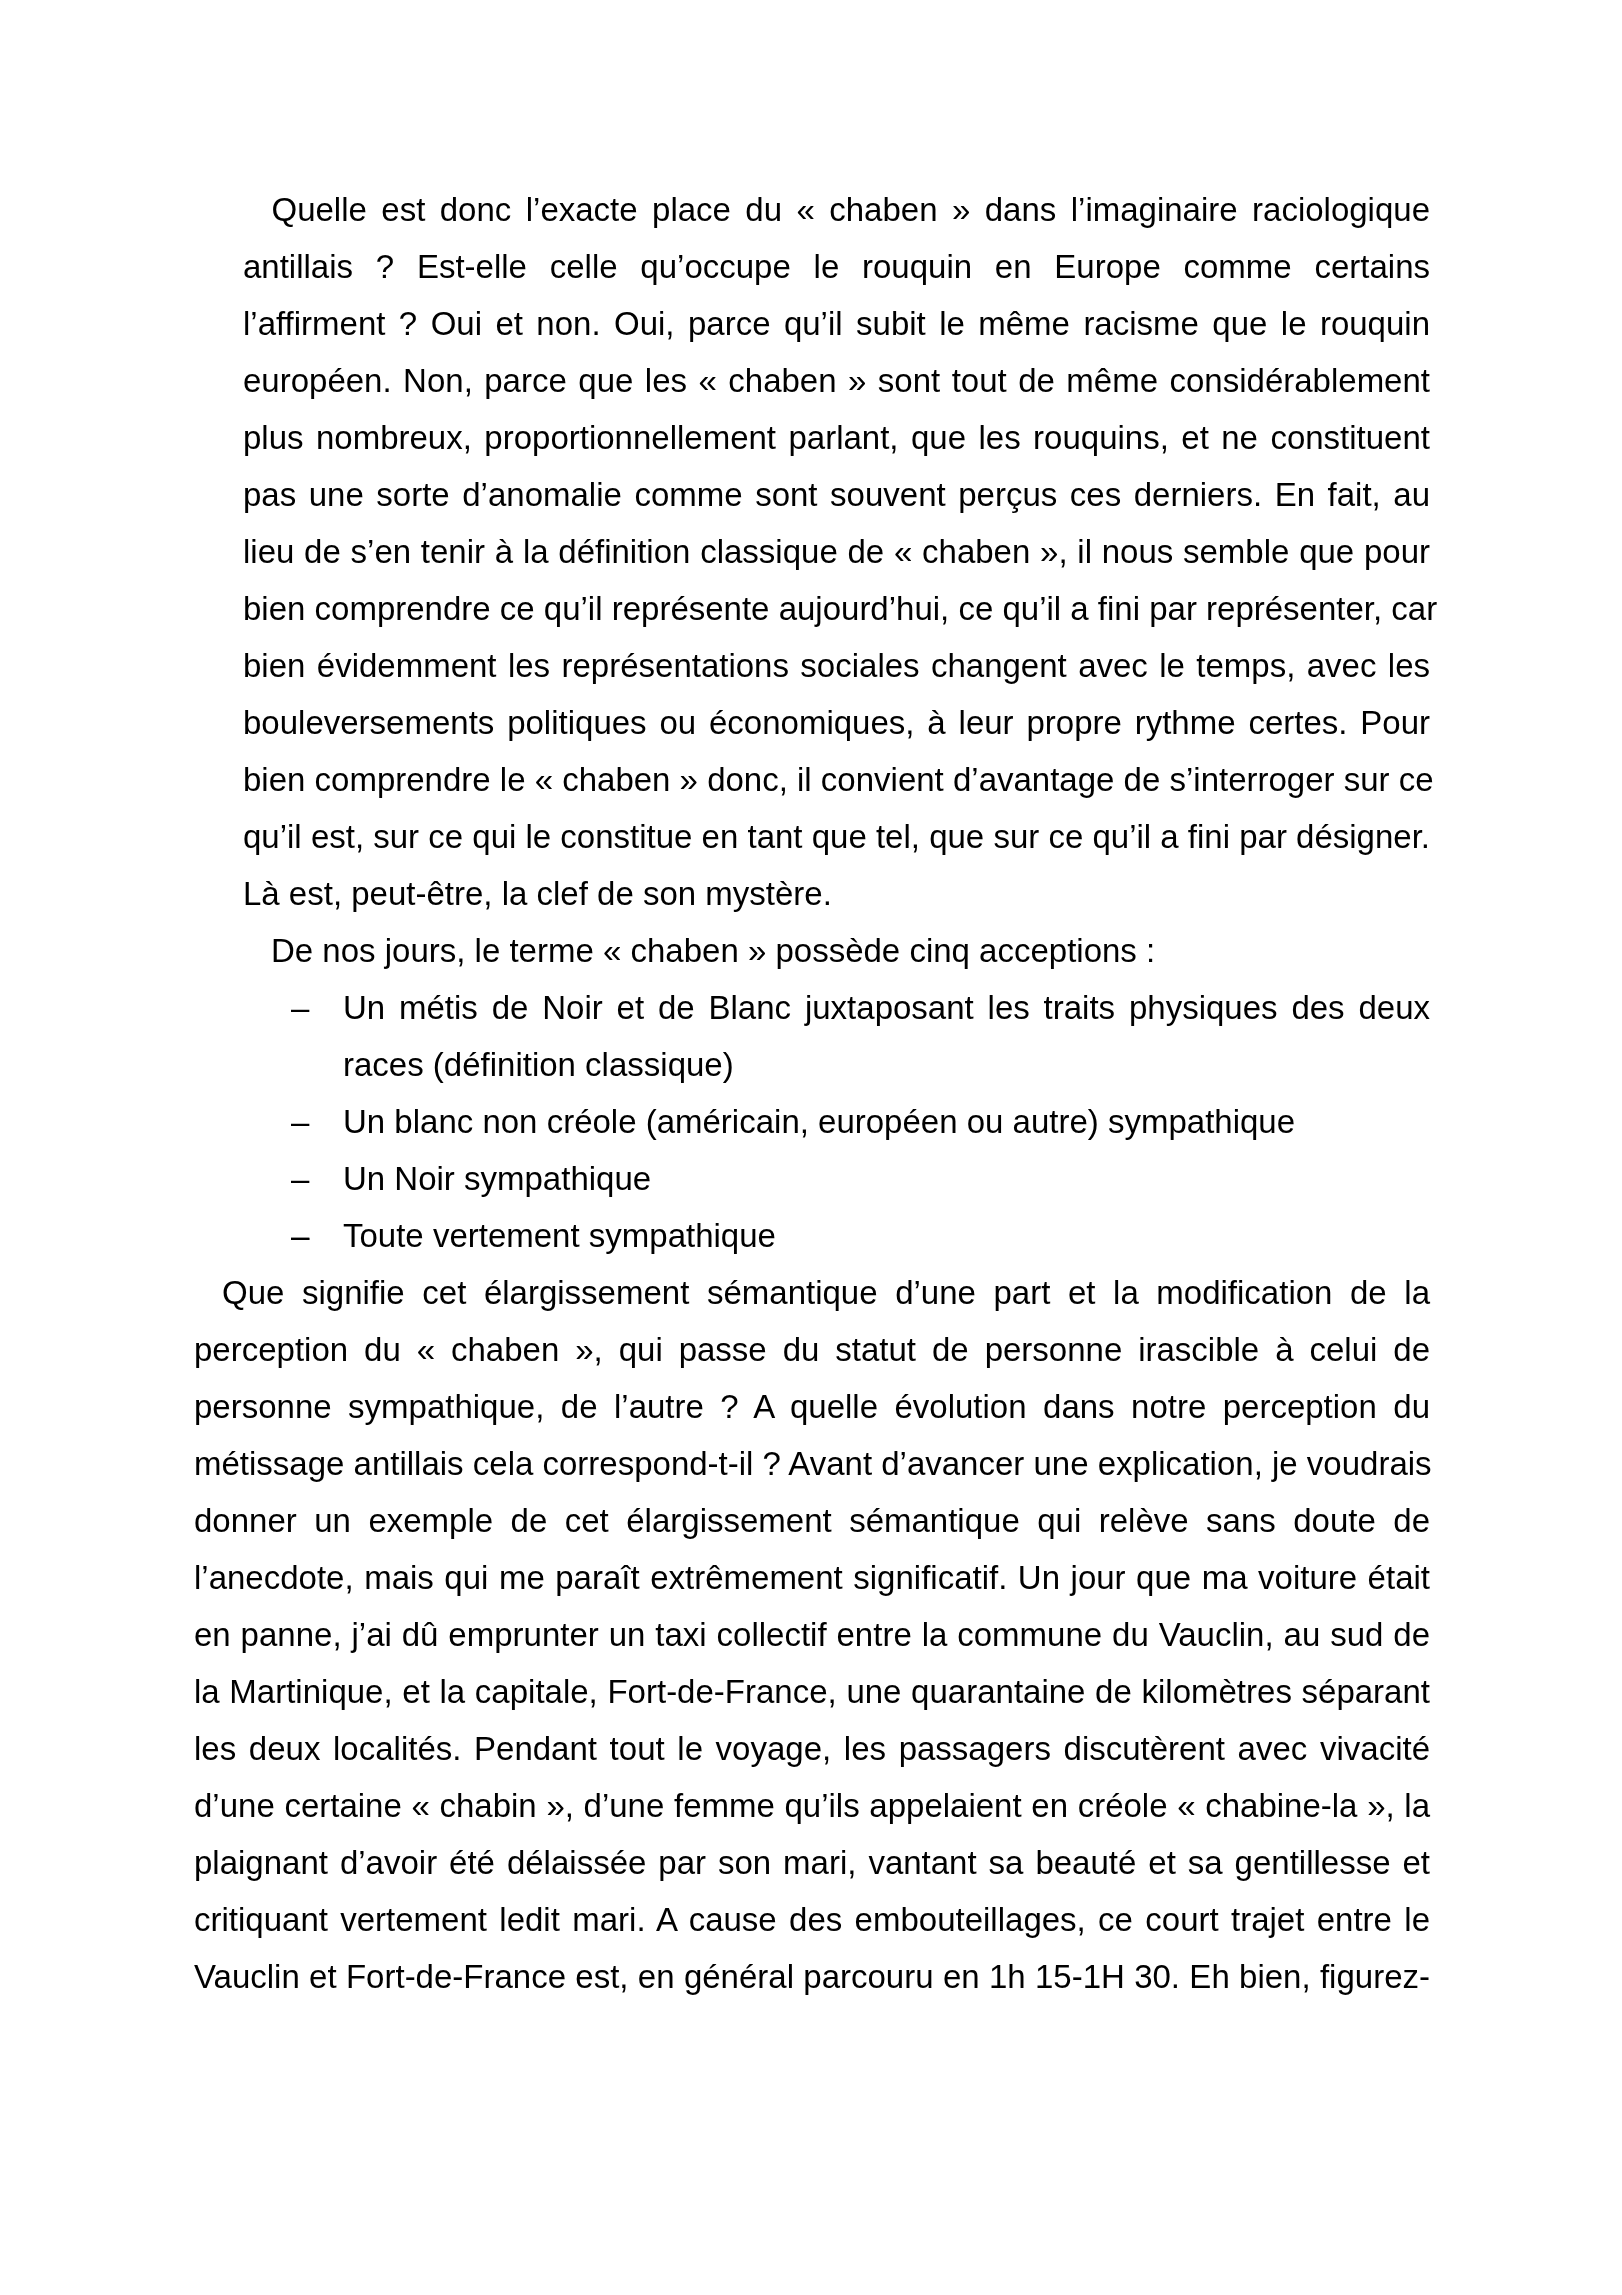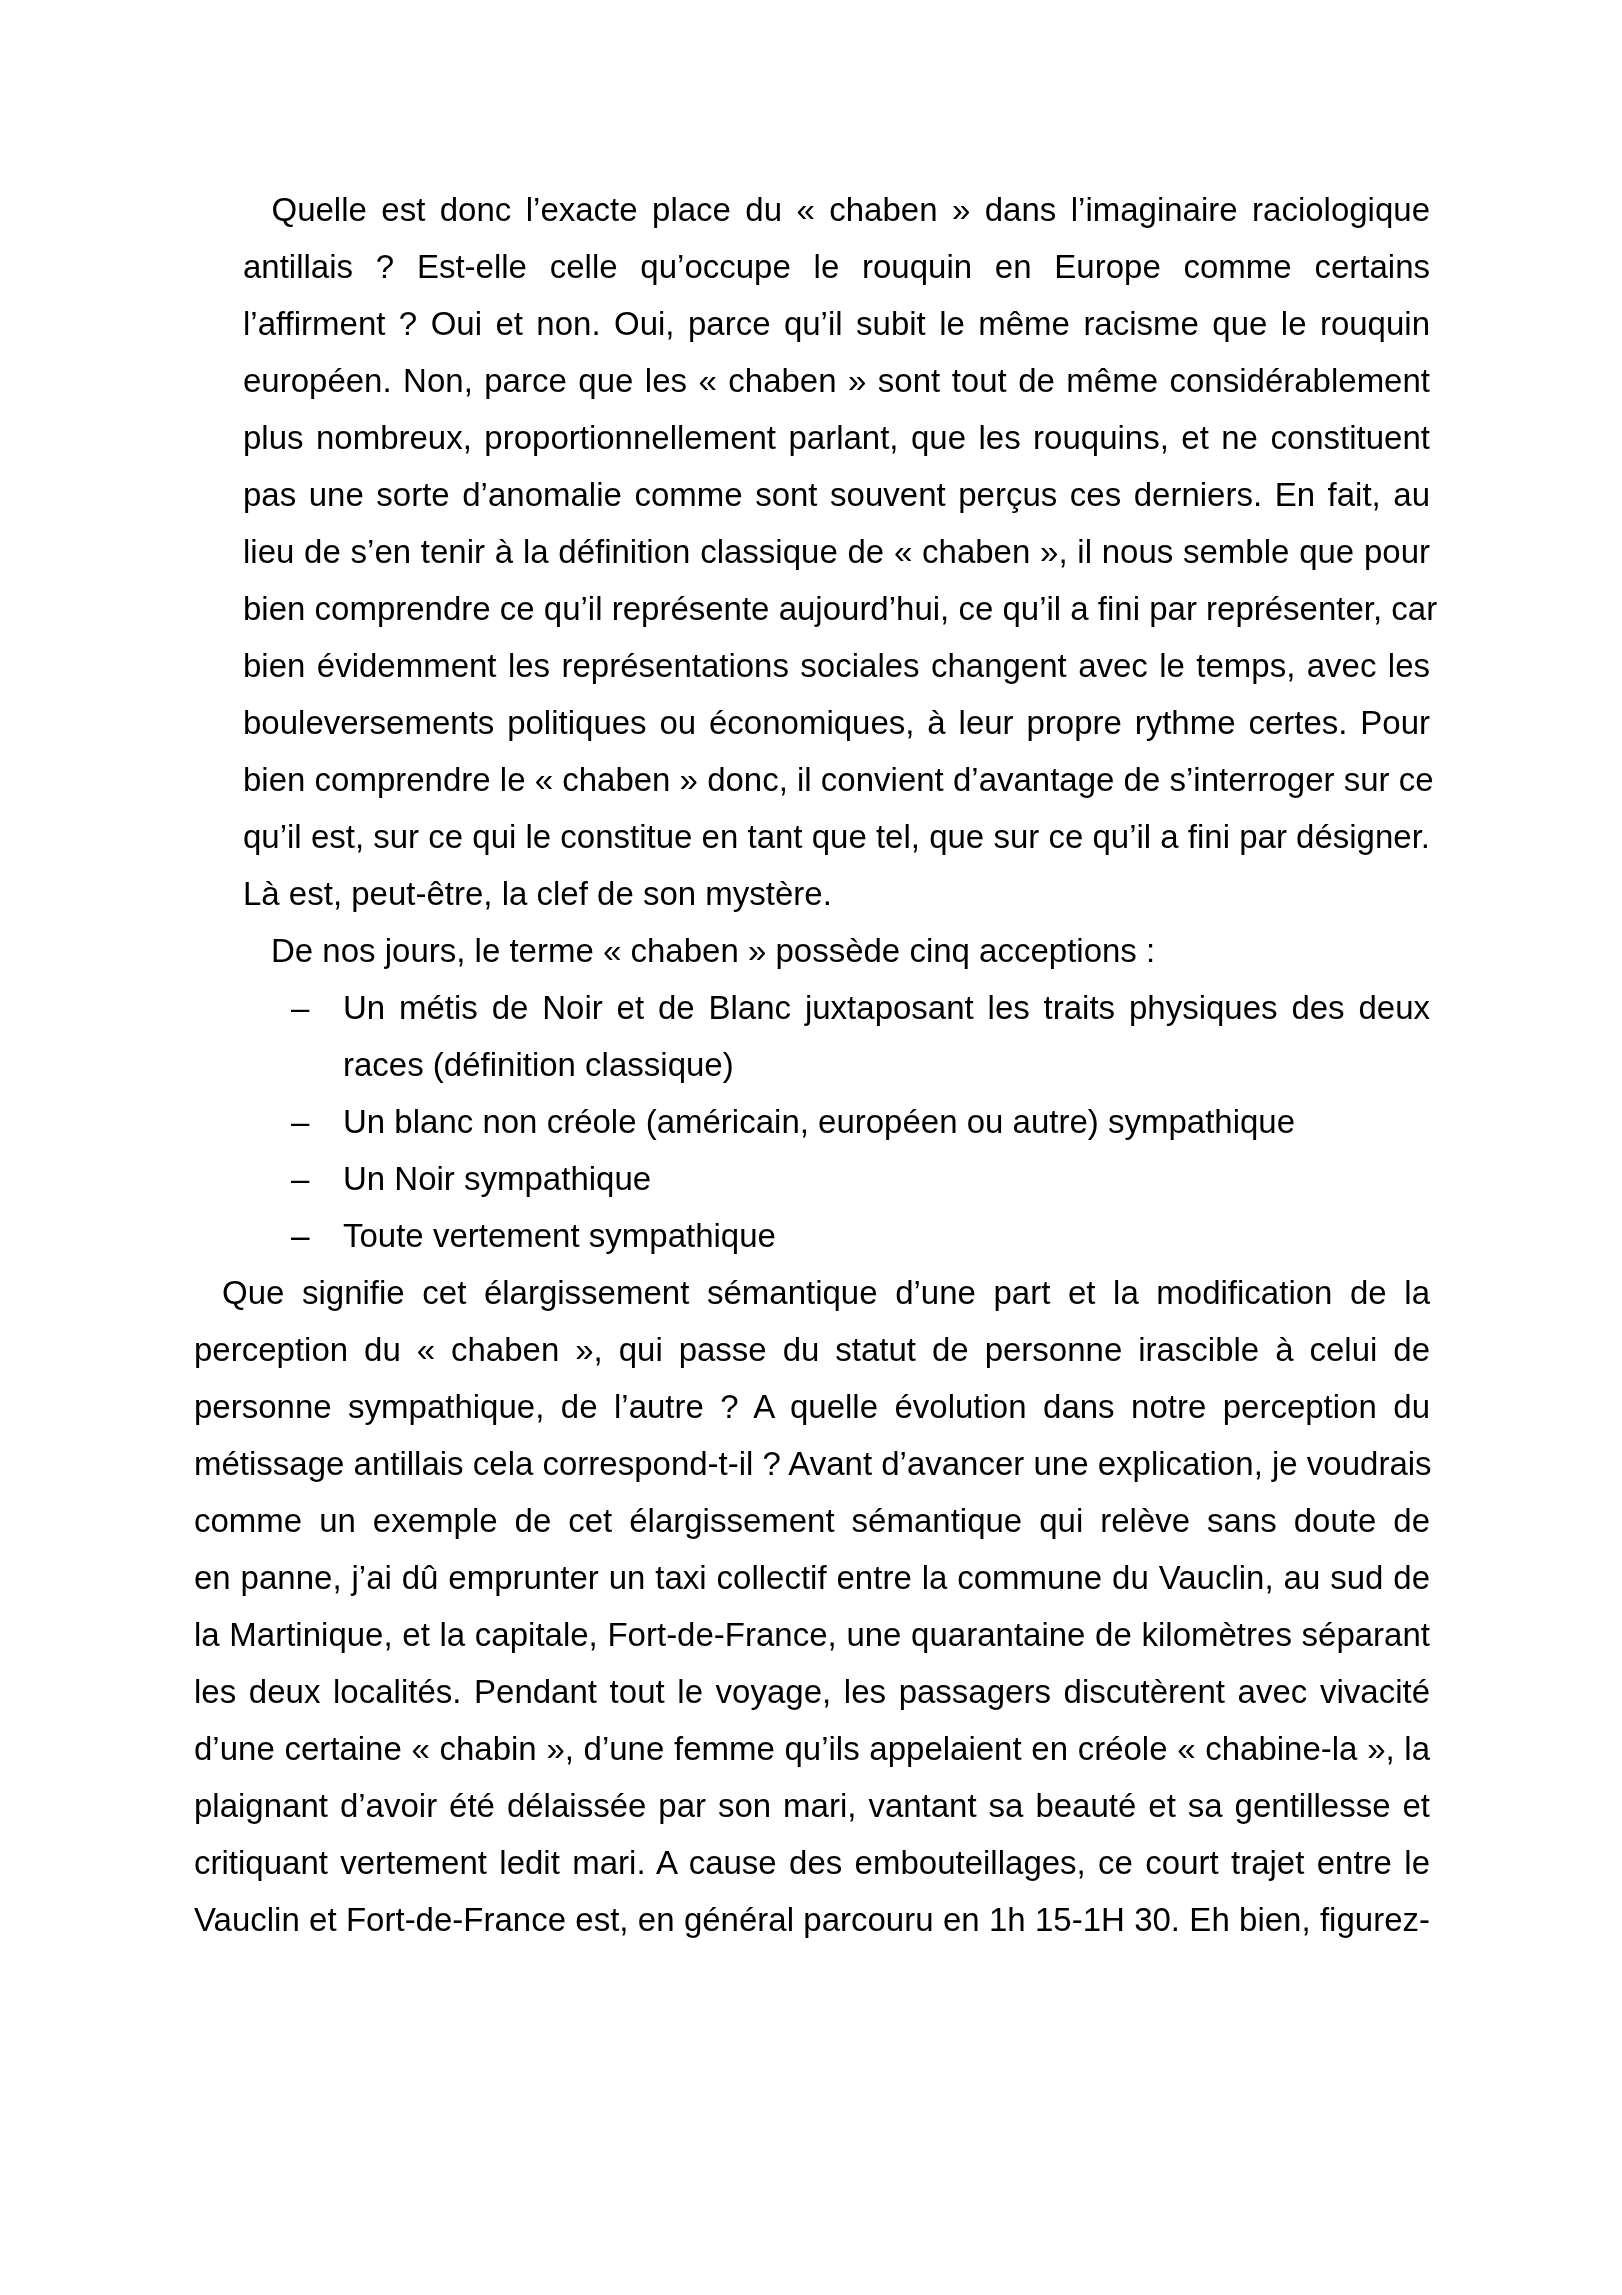--- a/index.html
+++ b/index.html
@@ -117,21 +117,22 @@
       <span class="dash">–</span>
       <div class="line last">Toute vertement sympathique</div>
     </div>
   </div>
 
   <div class="p2">
     <div class="line first">Que signifie cet élargissement sémantique d’une part et la modification de la</div>
     <div class="line">perception du « chaben », qui passe du statut de personne irascible à celui de</div>
     <div class="line">personne sympathique, de l’autre ? A quelle évolution dans notre perception du</div>
     <div class="line">métissage antillais cela correspond-t-il ? Avant d’avancer une explication, je voudrais</div>
-    <div class="line">comme un exemple de cet élargissement sémantique qui relève sans doute de</div>
+    <div class="line">donner un exemple de cet élargissement sémantique qui relève sans doute de</div>
+    <div class="line">l’anecdote, mais qui me paraît extrêmement significatif. Un jour que ma voiture était</div>
     <div class="line">en panne, j’ai dû emprunter un taxi collectif entre la commune du Vauclin, au sud de</div>
     <div class="line">la Martinique, et la capitale, Fort-de-France, une quarantaine de kilomètres séparant</div>
     <div class="line">les deux localités. Pendant tout le voyage, les passagers discutèrent avec vivacité</div>
     <div class="line">d’une certaine « chabin », d’une femme qu’ils appelaient en créole « chabine-la », la</div>
     <div class="line">plaignant d’avoir été délaissée par son mari, vantant sa beauté et sa gentillesse et</div>
     <div class="line">critiquant vertement ledit mari. A cause des embouteillages, ce court trajet entre le</div>
     <div class="line">Vauclin et Fort-de-France est, en général parcouru en 1h 15-1H 30. Eh bien, figurez-</div>
   </div>
 
 </div>

